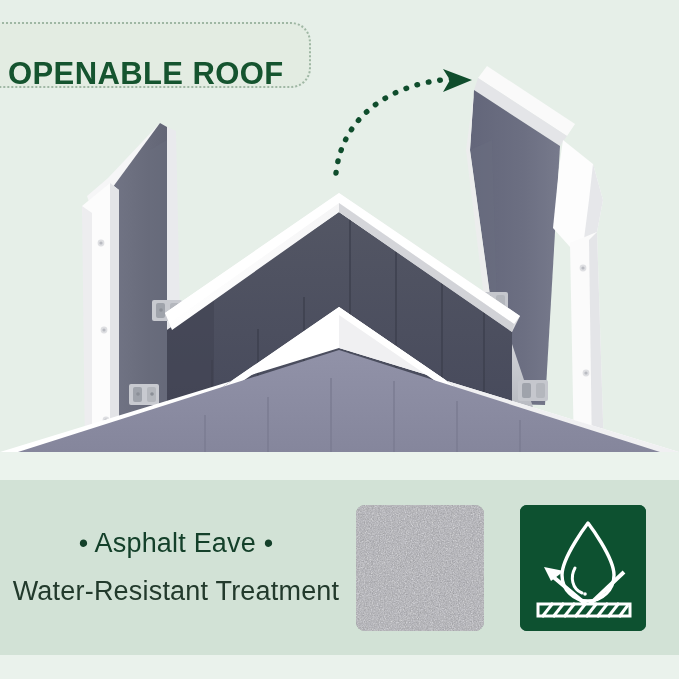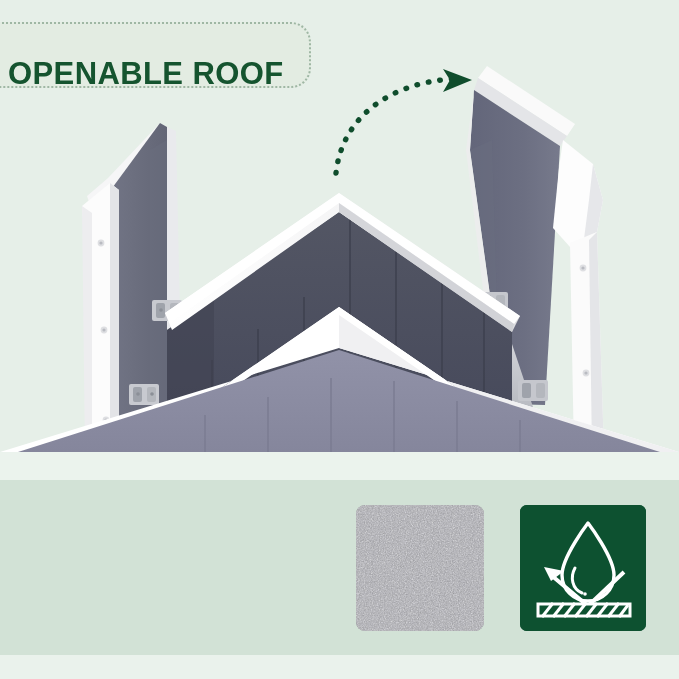--- a/index.html
+++ b/index.html
@@ -242,20 +242,24 @@
     <svg class="arrow" viewBox="0 0 170 130" xmlns="http://www.w3.org/2000/svg">
       <path d="M 16 118 C 22 62, 70 28, 132 24" fill="none" stroke="#0f4d2c" stroke-width="5.4" stroke-linecap="round" stroke-dasharray="0.6 11"></path>
       <path d="M 152 25 L 123 14 L 130 25 L 123 37 Z" fill="#0f4d2c"></path>
     </svg>
   </div>
 
   <div class="photo-strip"></div>
 
   <div class="bottom">
 
+    <div class="btxt">
+      <div class="line1">• Asphalt Eave •</div>
+      <div class="line2">Water-Resistant Treatment</div>
+    </div>
 
     <div class="swatch">
       <svg width="128" height="126" viewBox="0 0 128 126" xmlns="http://www.w3.org/2000/svg">
         <defs>
           <filter id="grain" x="0" y="0" width="100%" height="100%">
             <feTurbulence type="fractalNoise" baseFrequency="0.85" numOctaves="4" seed="7"></feTurbulence>
             <feColorMatrix type="saturate" values="0"></feColorMatrix>
             <feComponentTransfer>
               <feFuncR type="linear" slope="1.35" intercept="0.12"></feFuncR>
               <feFuncG type="linear" slope="1.35" intercept="0.12"></feFuncG>

